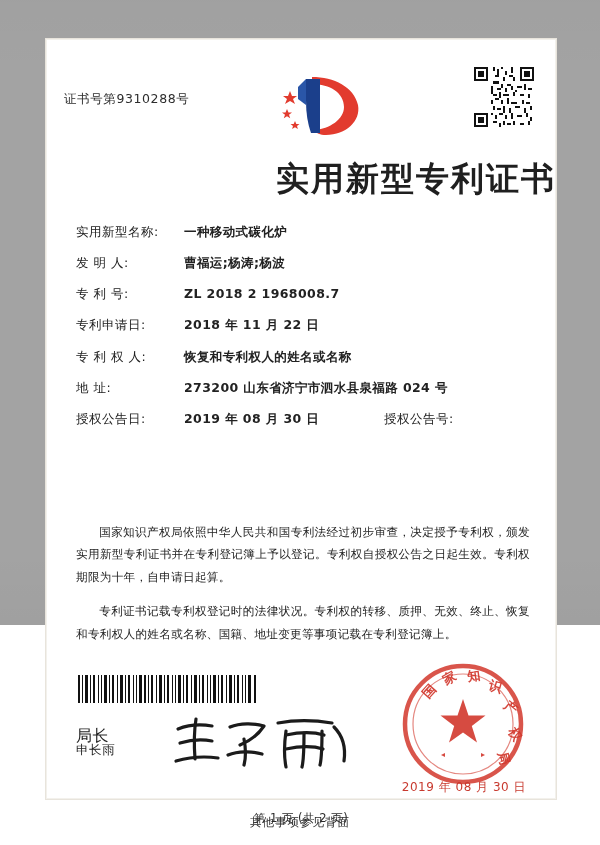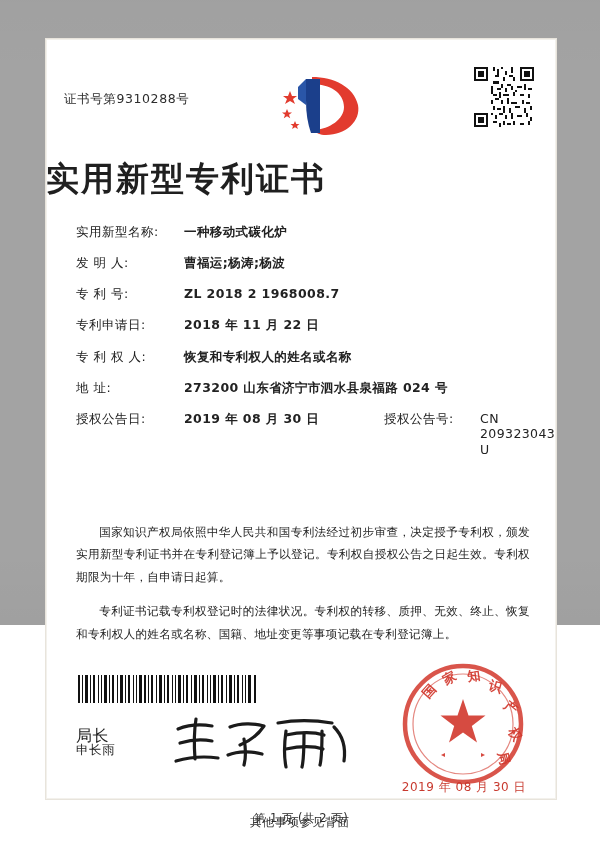--- a/index.html
+++ b/index.html
@@ -40,21 +40,21 @@
   .logo{
     position:absolute;left:208px;top:30px;width:110px;height:72px;
   }
   .qr{
     position:absolute;right:22px;top:28px;width:60px;height:60px;
   }
 
   
   .title{
     position:absolute;left:0;right:0;top:118px;
-    text-align:left;
+    text-align:right;
     font-family:"DejaVu Serif","Liberation Serif",serif;
     font-size:33px;font-weight:bold;letter-spacing:2px;
     color:#1f1f1f;
   }
 
   
   .fields{
     position:absolute;left:30px;right:26px;top:185px;
   }
   .row{
@@ -261,21 +261,20 @@
 
       <div class="row">
         <div class="label">地 址:</div>
         <div class="value">273200 山东省济宁市泗水县泉福路 024 号</div>
       </div>
 
       <div class="row dual">
         <div class="label">授权公告日:</div>
         <div class="value">2019 年 08 月 30 日</div>
         <div class="label2">授权公告号:</div>
-        <div class="value2">CN 209323043 U</div>
       </div>
 
     </div>
 
     <div class="paras">
       <p class="para">国家知识产权局依照中华人民共和国专利法经过初步审查，决定授予专利权，颁发实用新型专利证书并在专利登记簿上予以登记。专利权自授权公告之日起生效。专利权期限为十年，自申请日起算。</p>
       <p class="para">专利证书记载专利权登记时的法律状况。专利权的转移、质押、无效、终止、恢复和专利权人的姓名或名称、国籍、地址变更等事项记载在专利登记簿上。</p>
     </div>
 
     <div class="barcode">

